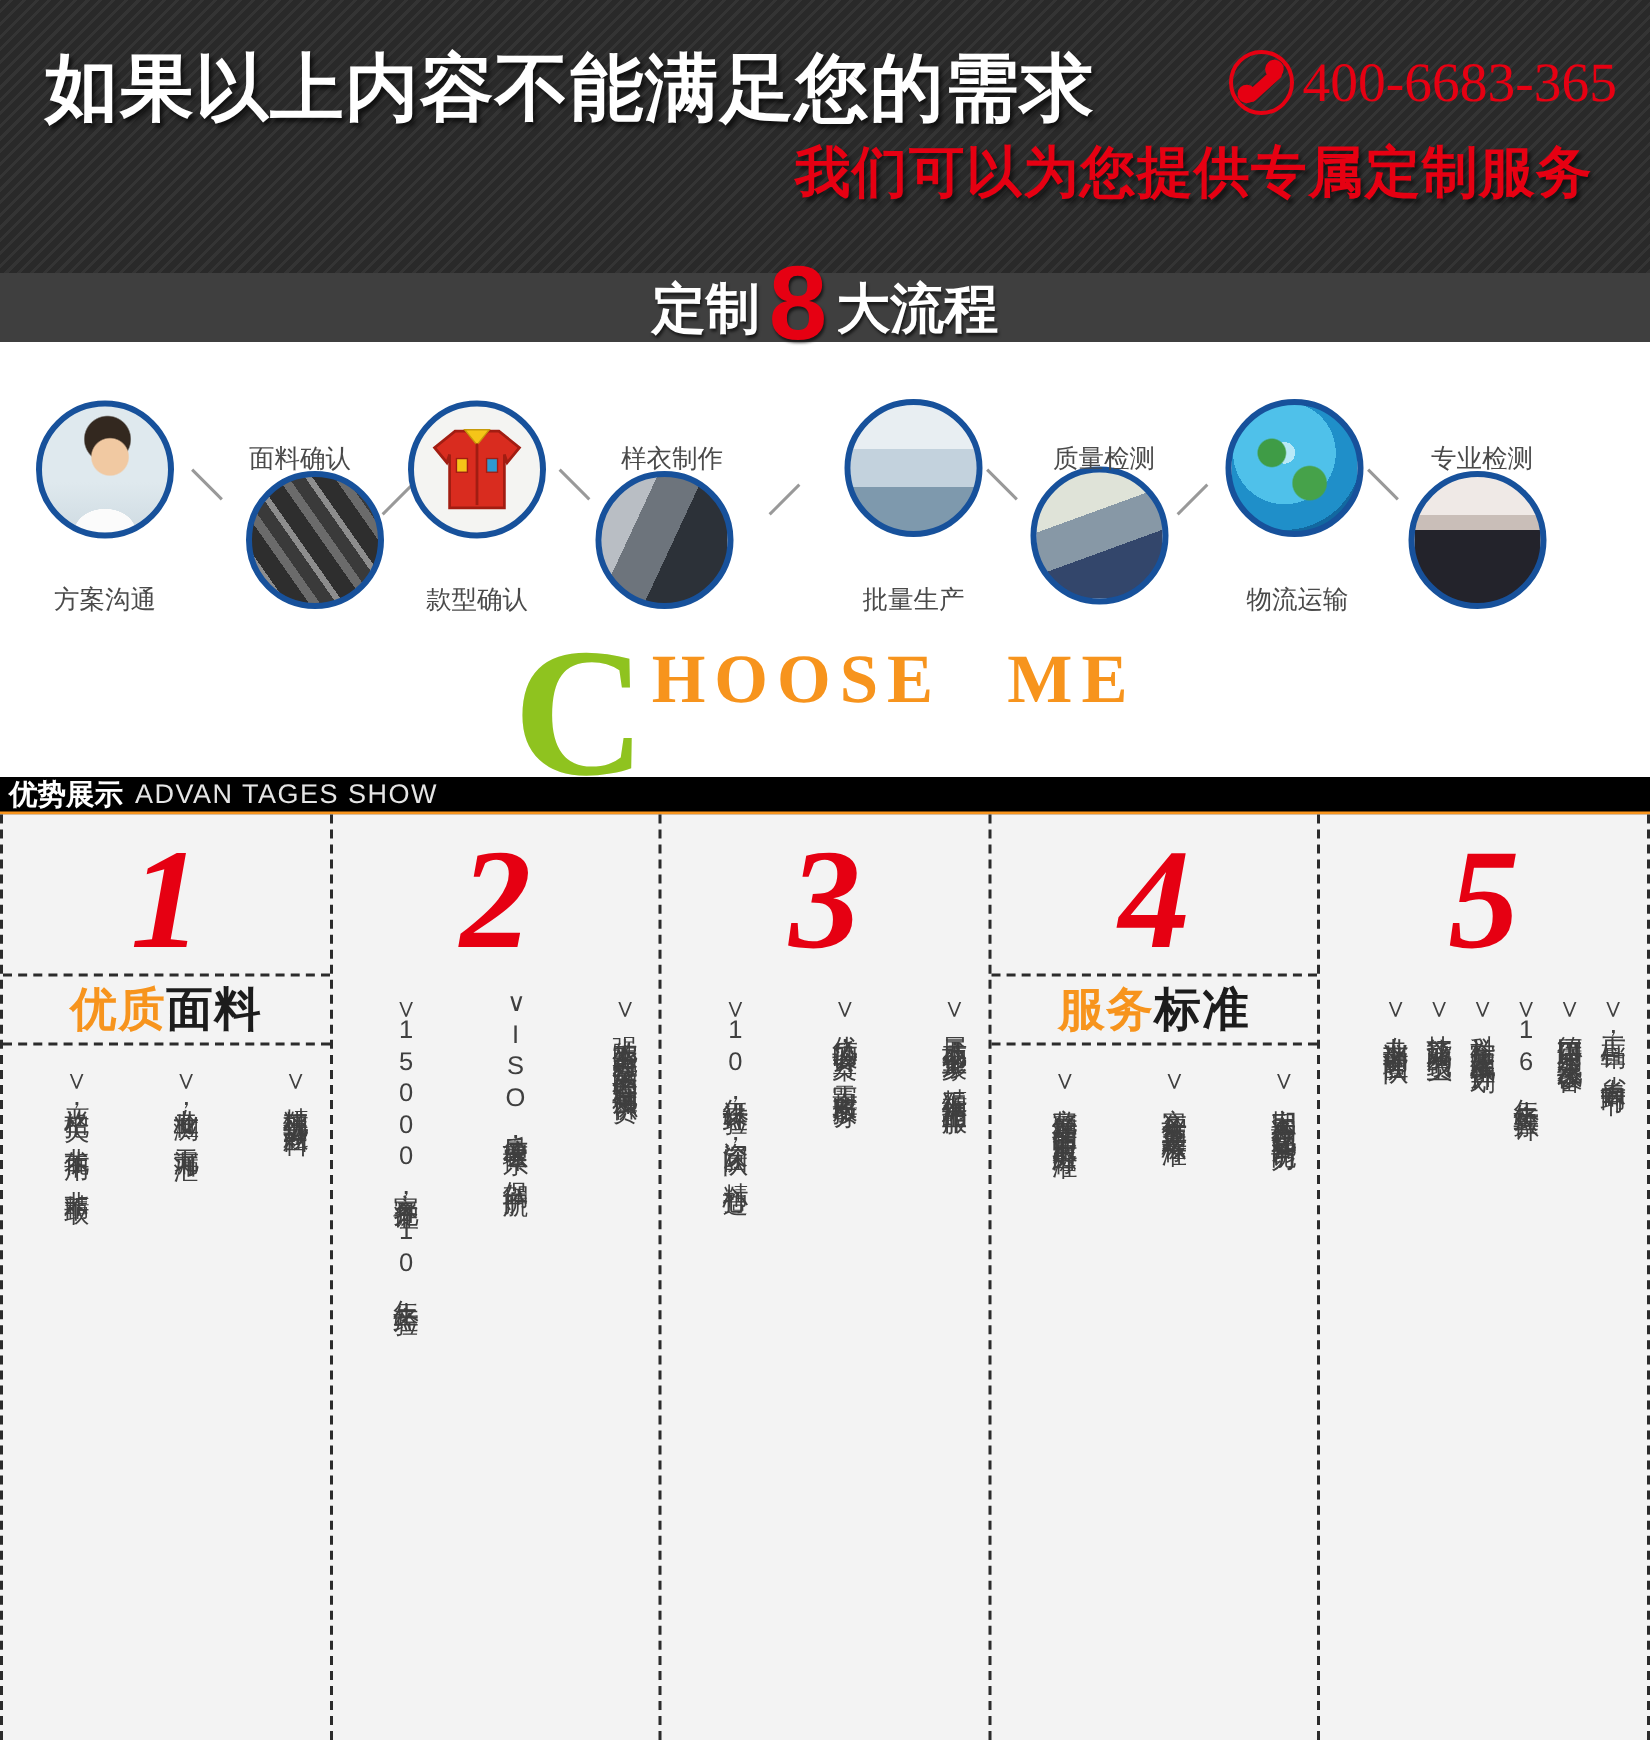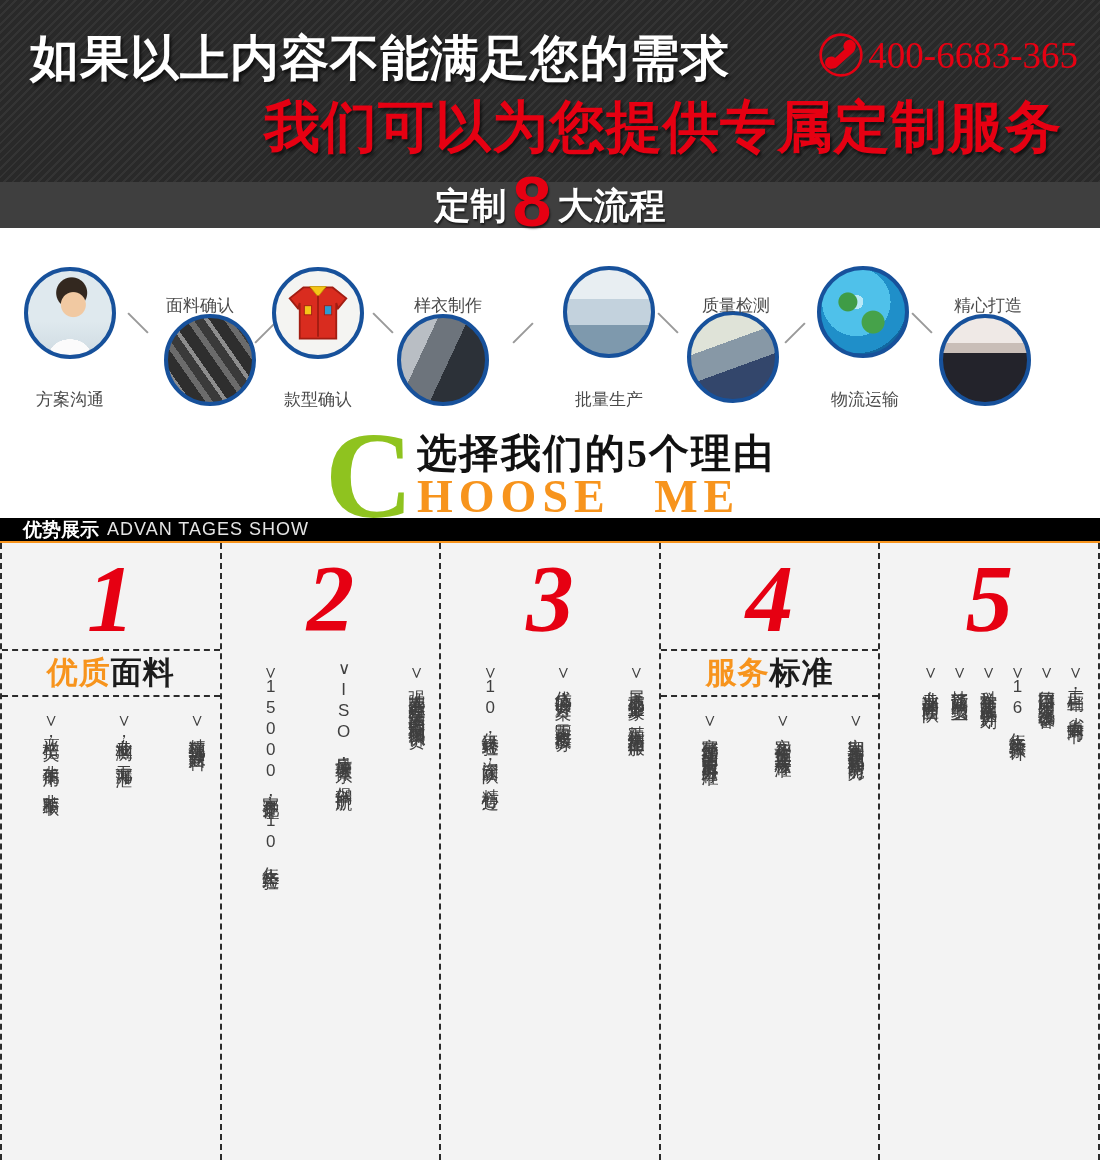--- a/index.html
+++ b/index.html
@@ -21,21 +21,21 @@
   .banner-phone{
     position:absolute;right:22px;top:32px;display:flex;align-items:center;
   }
   .phone-icon-svg{width:46px;height:46px;margin-right:4px;}
   .banner-phone-number{
     font-family:"Liberation Serif",serif;font-weight:normal;
     font-size:37px;color:#e60012;letter-spacing:0px;white-space:nowrap;
   }
   .banner-subheadline{
     position:absolute;right:38px;top:90px;
-    font-size:56px;font-weight:bold;color:#e60012;letter-spacing:1px;
+    font-size:37px;font-weight:bold;color:#e60012;letter-spacing:1px;
     text-shadow:2px 3px 3px rgba(0,0,0,.55);white-space:nowrap;
   }
   
   .process-title-bar{
     position:absolute;left:0;top:182px;width:1100px;height:46px;
     background:#3f3f3f;display:flex;justify-content:center;align-items:flex-end;
   }
   .ptb-white{
     font-size:36px;font-weight:bold;color:#ffffff;line-height:44px;
     text-shadow:1px 2px 2px rgba(0,0,0,.6);
@@ -104,21 +104,21 @@
   }
   .choose-en{
     font-family:"Liberation Serif",serif;font-weight:bold;
     font-size:46px;line-height:42px;color:#f7941d;letter-spacing:6px;word-spacing:26px;white-space:nowrap;
   }
   
   .adv-bar{
     position:absolute;left:0;top:518px;width:1100px;height:23px;background:#000000;
     border-bottom:2px solid #f7941d;display:flex;align-items:center;box-sizing:content-box;
   }
-  .adv-cn{font-size:19px;font-weight:bold;color:#ffffff;margin-left:23px;white-space:nowrap;}
+  .adv-cn{font-size:19px;font-weight:bold;color:#ffffff;margin-left:6px;white-space:nowrap;}
   .adv-en{font-size:18px;color:#e5e5e5;margin-left:8px;letter-spacing:1px;white-space:nowrap;}
   
   .reasons{
     position:absolute;left:0;top:543px;width:1100px;height:617px;
     background:#f3f3f3;display:flex;
   }
   .reason-col{
     flex:1 1 0;box-sizing:border-box;border-right:2px dashed #2b2b2b;
     display:flex;flex-direction:column;
   }
@@ -208,27 +208,26 @@
   <div class="step-label l6">质量检测</div>
 
   <div class="conn up k6"></div>
 
   <div class="circle p7 c7"></div>
   <div class="step-label l7">物流运输</div>
 
   <div class="conn down k7"></div>
 
   <div class="circle p8 c8"></div>
-  <div class="step-label l8">精心打造</div>
+  <div class="step-label l8">专业检测</div>
 </div>
 
 <div class="choose">
   <div class="bigC">C</div>
   <div class="choose-right">
-    <div class="choose-cn">选择我们的5个理由</div>
     <div class="choose-en">HOOSE  ME</div>
   </div>
 </div>
 
 <div class="adv-bar">
   <span class="adv-cn">优势展示</span>
   <span class="adv-en">ADVAN TAGES SHOW</span>
 </div>
 
 <div class="reasons">

